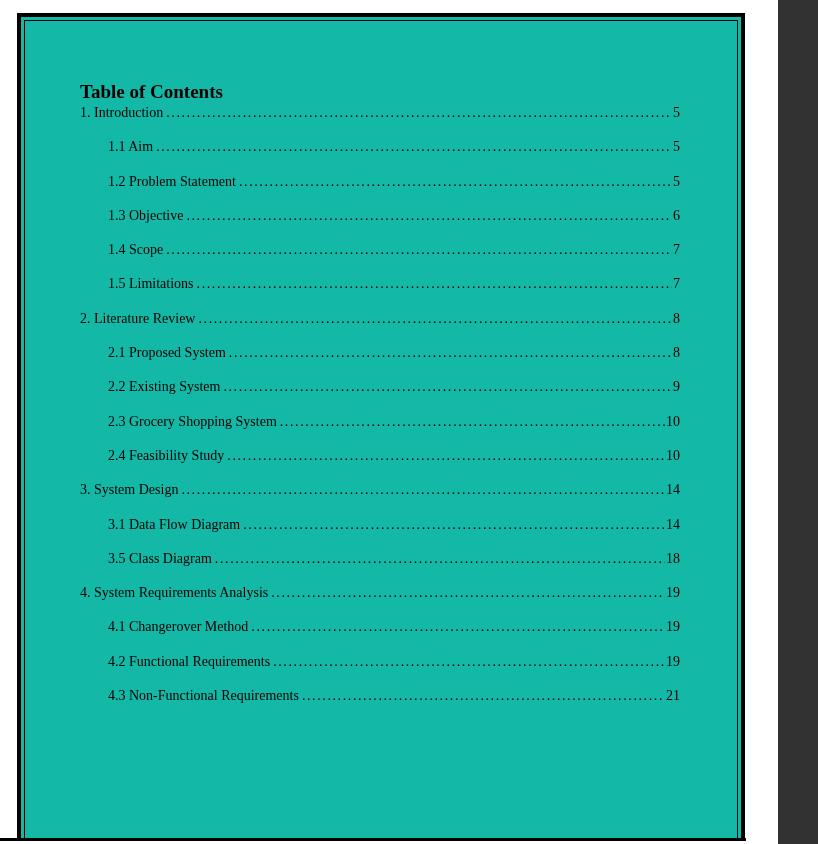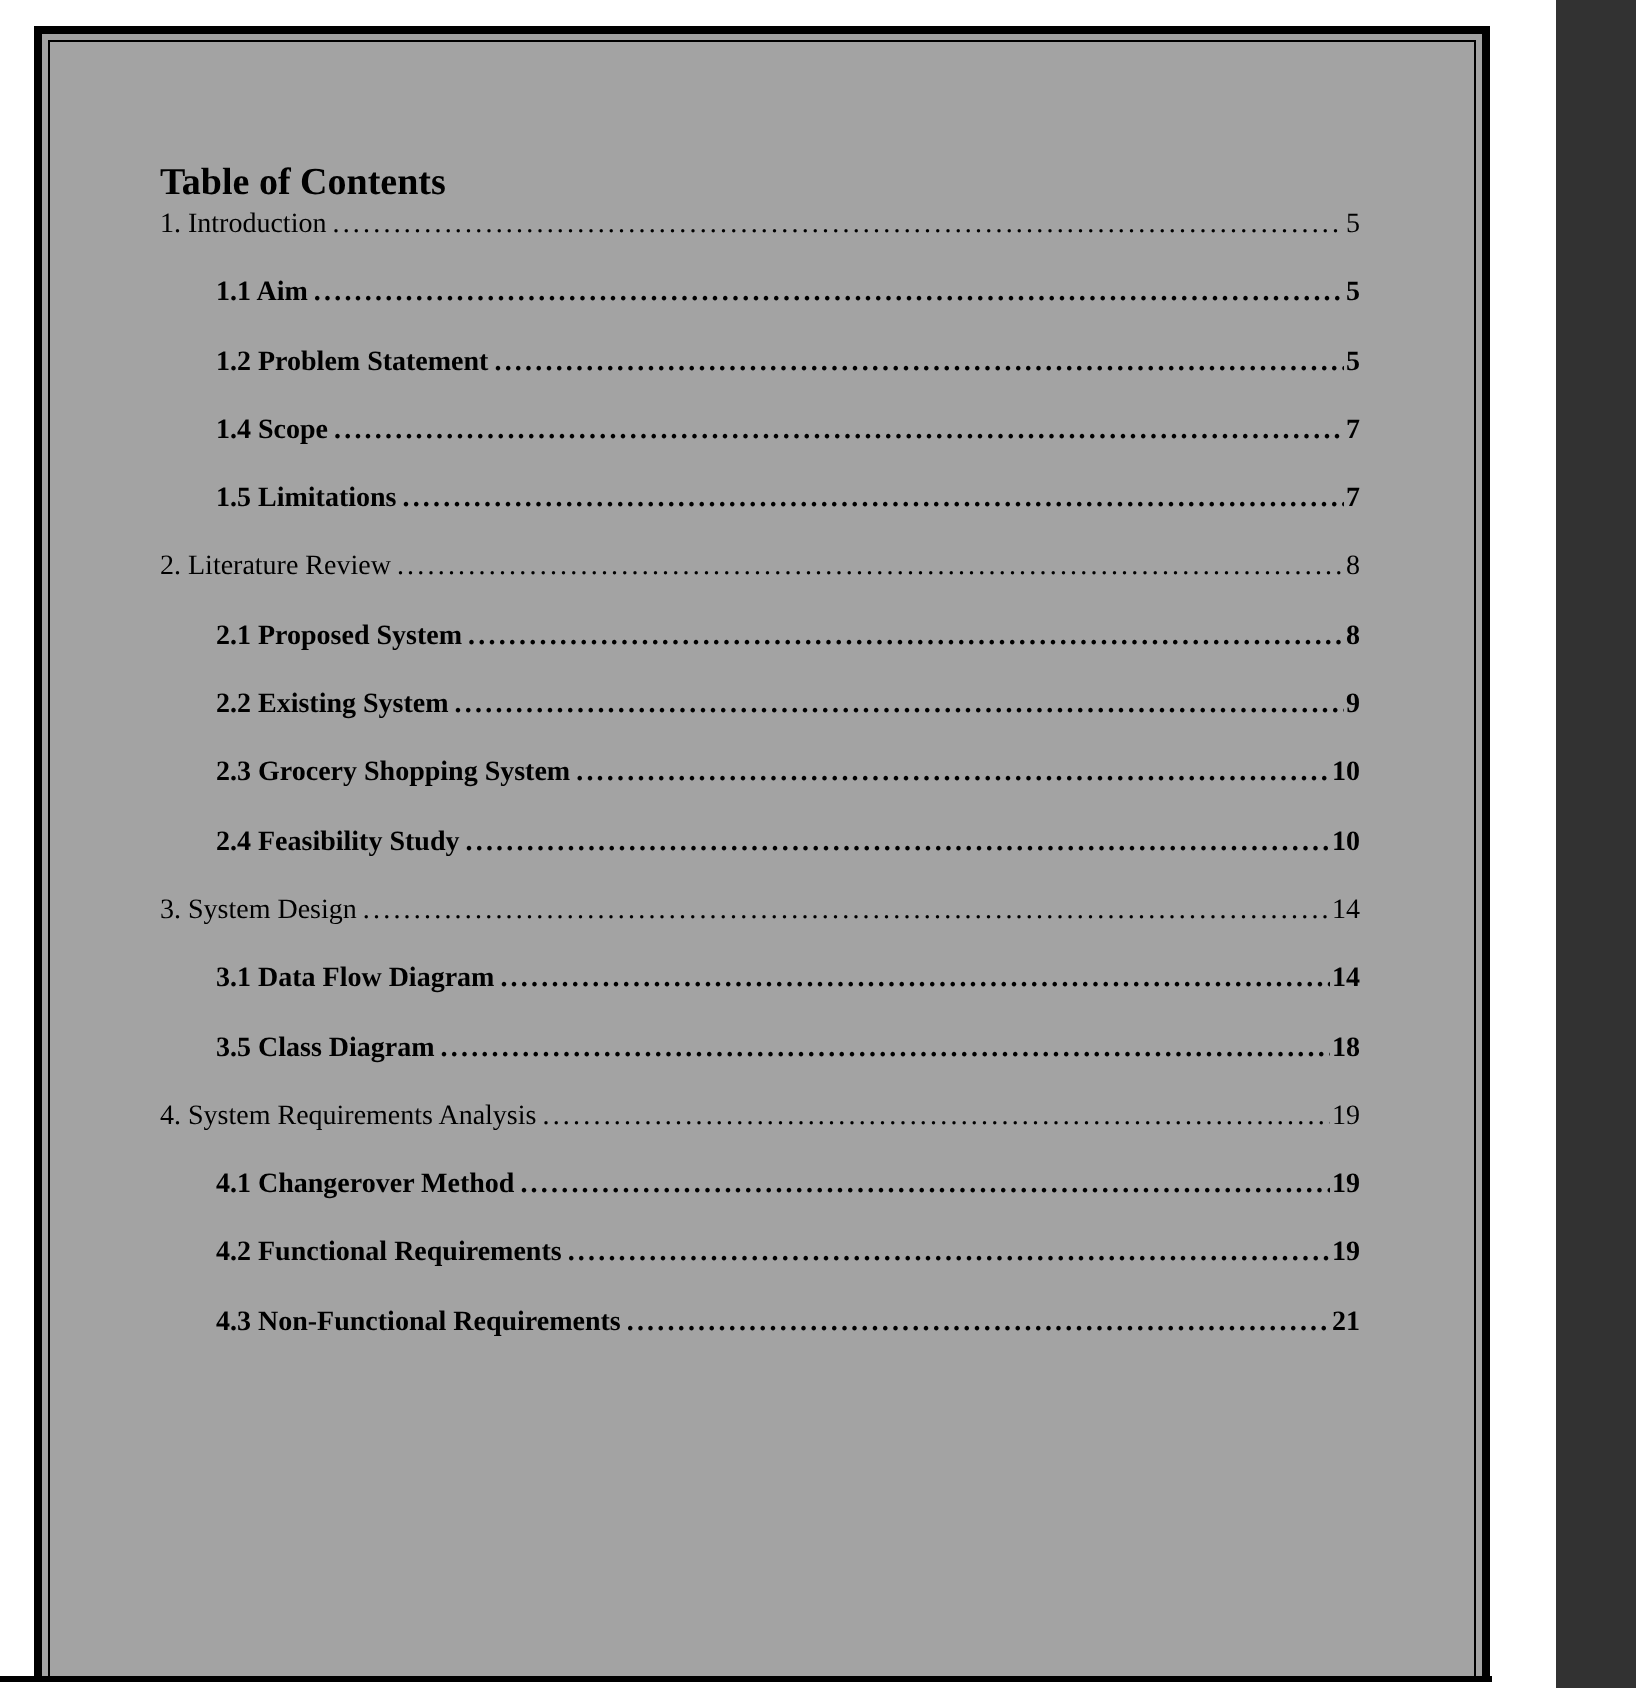--- a/index.html
+++ b/index.html
@@ -26,21 +26,21 @@
     background: #323232;
   }
   
   .page-frame {
     position: absolute;
     left: 17px;
     top: 13px;
     width: 728px;
     height: 828px;
     box-sizing: border-box;
-    background: #a3a3a3;
+    background: #14b8a6;
     border: 4px solid #000000;
     border-bottom: none;
     padding: 3px 3px 0 3px;
   }
   .page-inner {
     box-sizing: border-box;
     width: 100%;
     height: 100%;
     border: 1px solid #000000;
     border-bottom: none;
@@ -60,21 +60,20 @@
   .toc-row {
     display: flex;
     align-items: baseline;
     font-size: 14px;
     line-height: 14px;
     height: 14px;
     margin-bottom: 20.3px;
   }
   .toc-row.lvl2 {
     padding-left: 28px;
-    font-weight: bold;
   }
   .toc-label {
     white-space: nowrap;
   }
   .toc-dots {
     flex: 1 1 auto;
     min-width: 0;
     overflow: hidden;
     white-space: nowrap;
     margin: 0 1px 0 3px;
@@ -117,20 +116,25 @@
             <span class="toc-label">1.1 Aim</span>
             <span class="toc-dots"></span>
             <span class="toc-page">5</span>
           </div>
           <div class="toc-row lvl2">
             <span class="toc-label">1.2 Problem Statement</span>
             <span class="toc-dots"></span>
             <span class="toc-page">5</span>
           </div>
           <div class="toc-row lvl2">
+            <span class="toc-label">1.3 Objective</span>
+            <span class="toc-dots"></span>
+            <span class="toc-page">6</span>
+          </div>
+          <div class="toc-row lvl2">
             <span class="toc-label">1.4 Scope</span>
             <span class="toc-dots"></span>
             <span class="toc-page">7</span>
           </div>
           <div class="toc-row lvl2">
             <span class="toc-label">1.5 Limitations</span>
             <span class="toc-dots"></span>
             <span class="toc-page">7</span>
           </div>
           <div class="toc-row lvl1">

